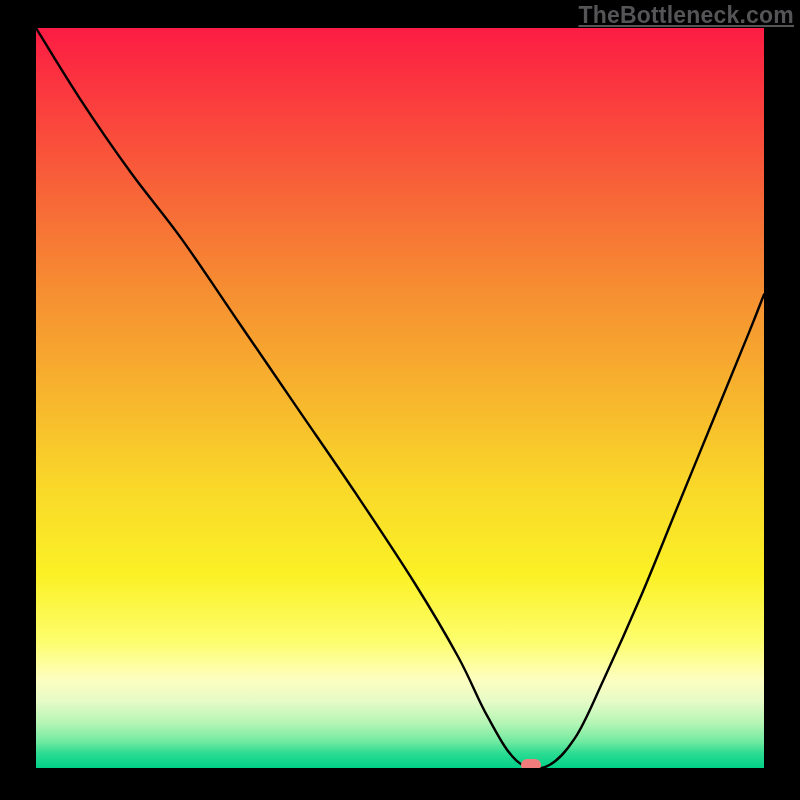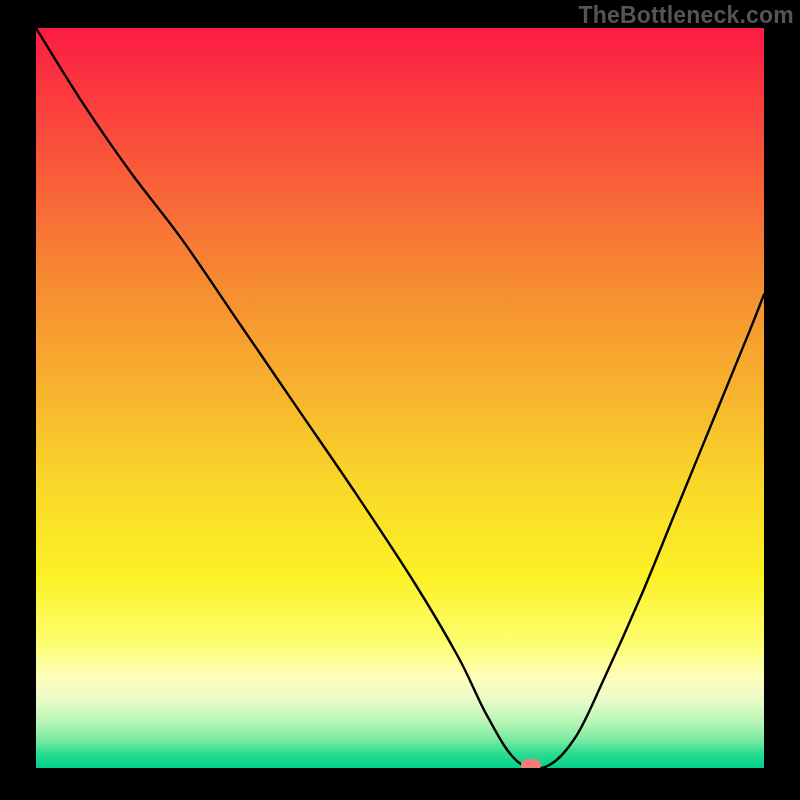--- a/index.html
+++ b/index.html
@@ -20,20 +20,21 @@
   .watermark {
     position: absolute;
     top: 2px;
     right: 6px;
     color: #555558;
     font-size: 23px;
     font-weight: 600;
     letter-spacing: 0.2px;
     z-index: 4;
     user-select: none;
+    text-decoration: underline;
   }
   .plot-area {
     position: absolute;
     left: 36px;
     top: 28px;
     width: 728px;
     height: 740px;
     overflow: hidden;
   }
   .plot-area svg {

